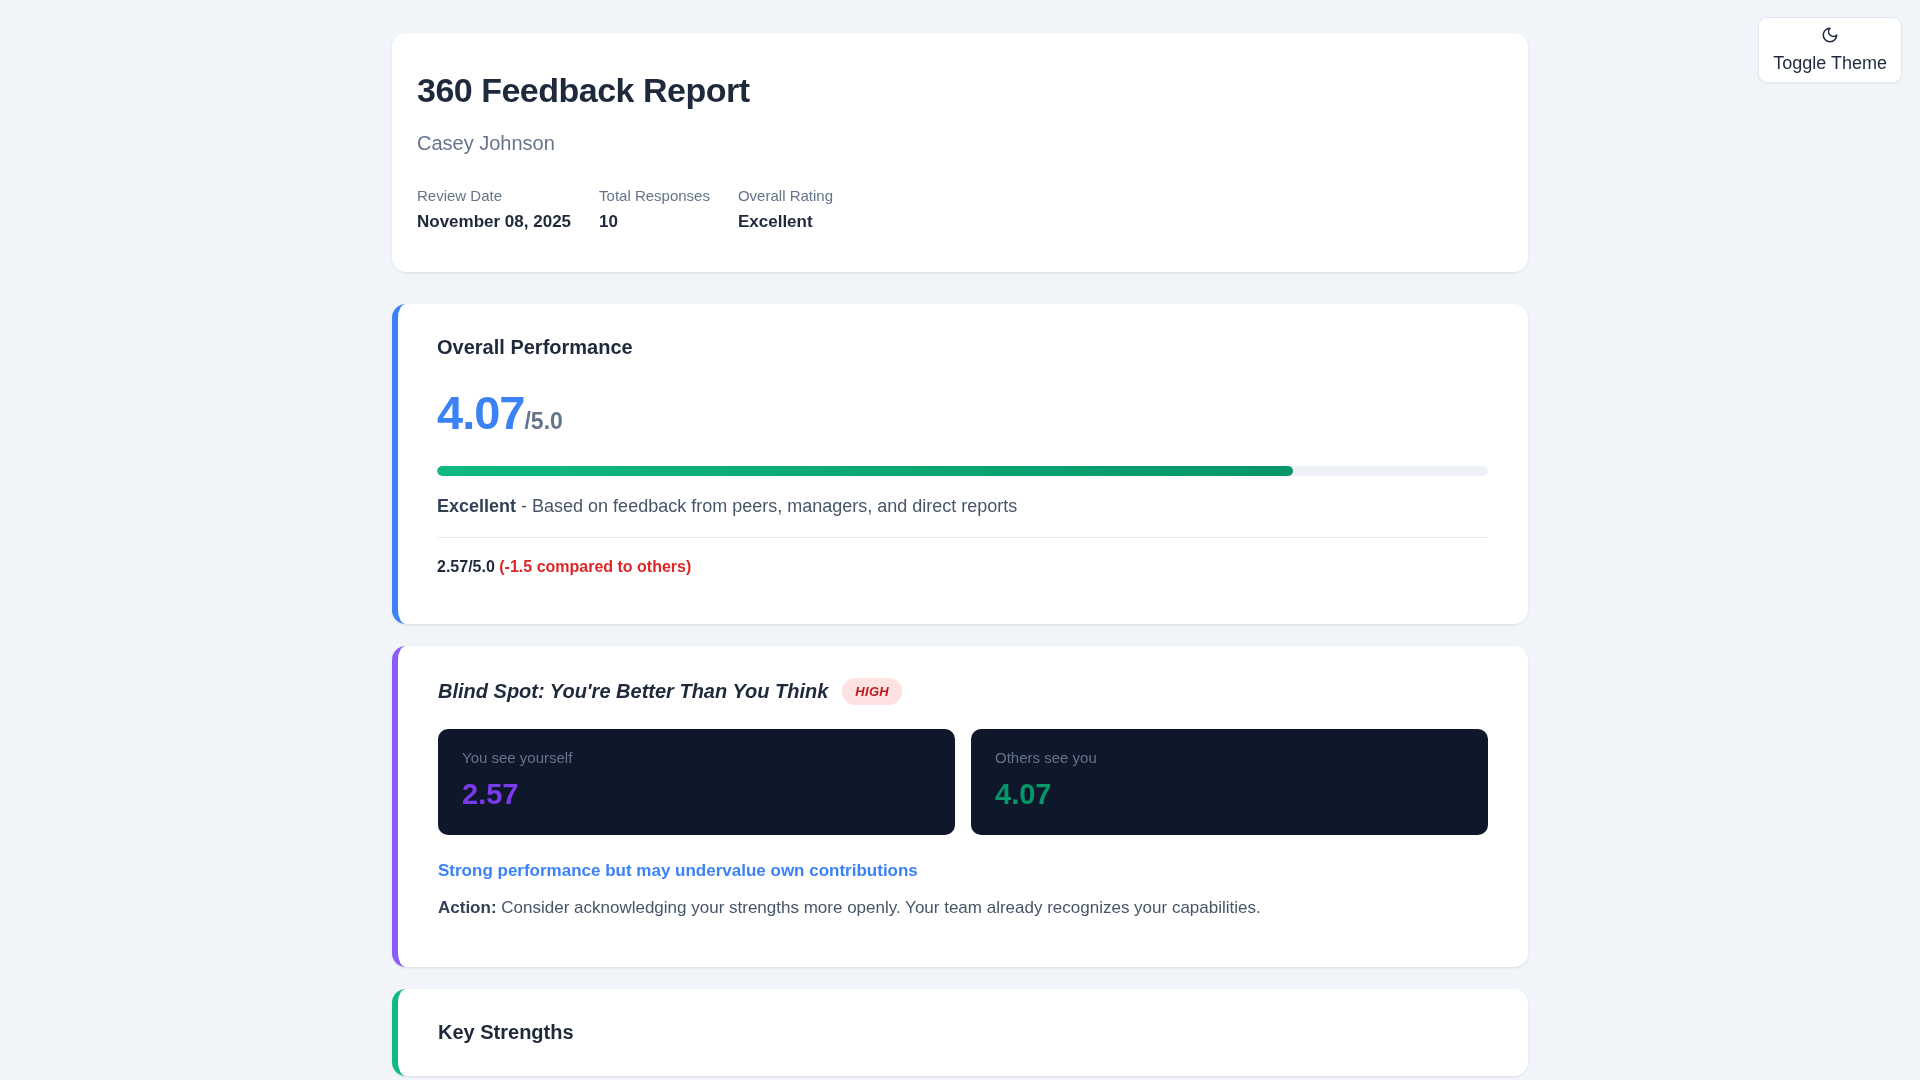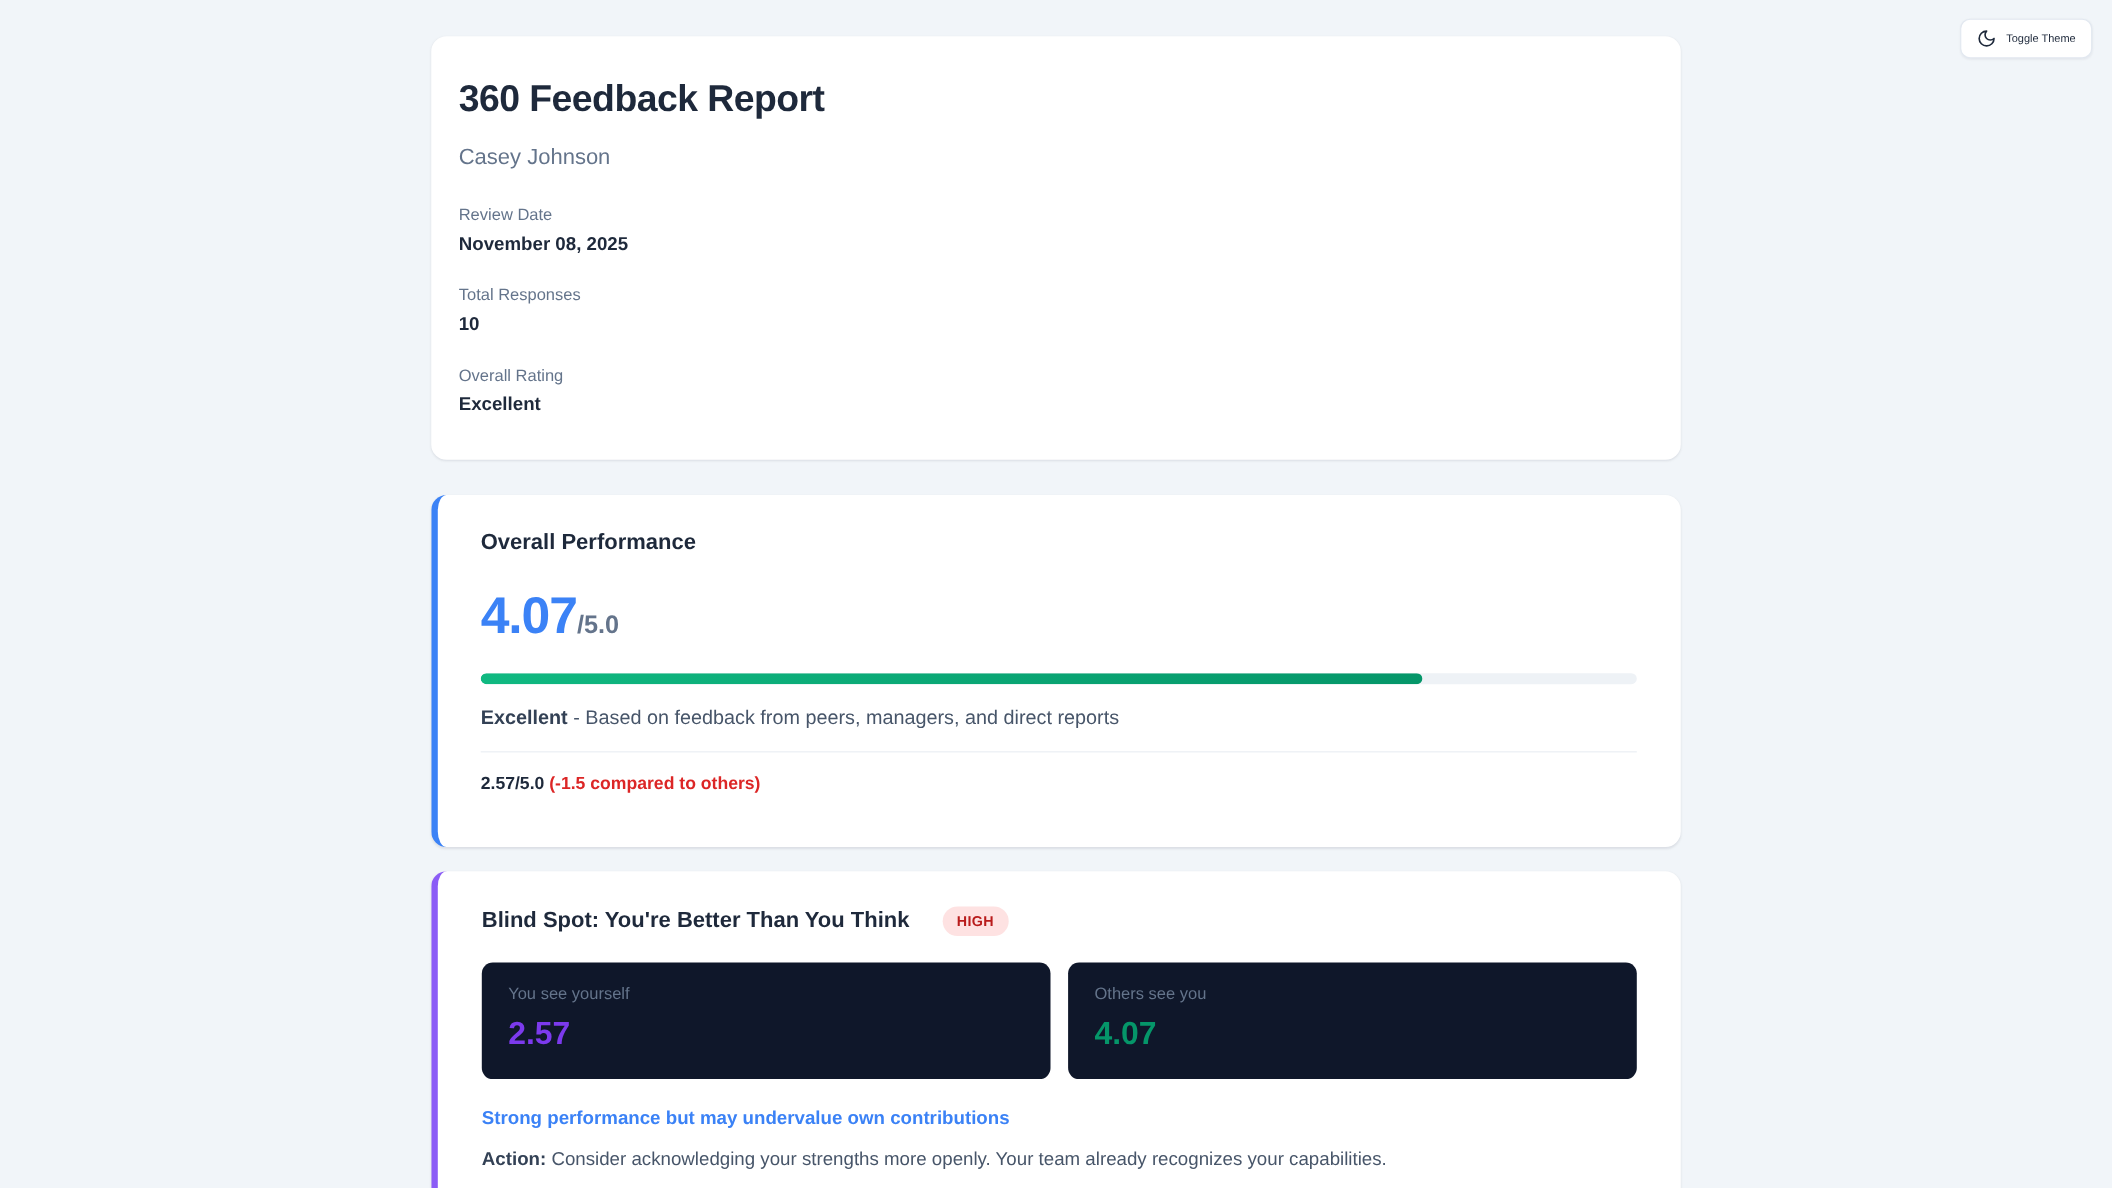--- a/index.html
+++ b/index.html
@@ -22,43 +22,44 @@
 
   
   .theme-toggle {
     position: absolute;
     top: 17px; right: 18px;
     display: flex; align-items: center; gap: 9px;
     background: #ffffff;
     border: 1px solid #e2e8f0;
     border-radius: 9px;
     padding: 8px 14px;
-    font-size: 10px;
+    font-size: 18px;
     color: #1e293b;
     cursor: pointer;
     box-shadow: 0 1px 2px rgba(15, 23, 42, 0.05);
     font-family: inherit;
+    flex-direction: column;
   }
   .theme-toggle svg { display: block; }
 
   
   .header-card { padding: 38px 25px 40px; margin-bottom: 32px; }
   .page-title {
     margin: 0;
     font-size: 34px;
     font-weight: 700;
     letter-spacing: -0.5px;
     color: #1e293b;
   }
   .subject-name {
     margin: 22px 0 0 0;
     font-size: 20px;
     color: #64748b;
   }
-  .meta-row { display: flex; gap: 28px; margin-top: 32px; flex-direction: column; }
+  .meta-row { display: flex; gap: 28px; margin-top: 32px; }
   .meta-label { font-size: 15px; color: #64748b; }
   .meta-value { font-size: 17px; font-weight: 700; color: #1e293b; margin-top: 8px; }
 
   
   .section-card { margin-bottom: 22px; }
   .accent-blue   { border-left: 6px solid #3b82f6; padding-left: 39px; }
   .accent-purple { border-left: 6px solid #8b5cf6; }
   .accent-green  { border-left: 6px solid #10b981; }
   .section-title {
     margin: 0;
@@ -85,21 +86,21 @@
   }
   .rating-line { margin-top: 20px; font-size: 18px; color: #475569; }
   .rating-line .em { font-weight: 700; color: #334155; }
   .divider { border: none; border-top: 1px solid #e8edf3; margin: 20px 0; }
   .self-label { font-size: 16px; color: #64748b; }
   .self-line { margin-top: 9px; font-size: 16px; }
   .self-score { font-weight: 700; color: #1e293b; }
   .self-gap { color: #dc2626; font-weight: 600; }
 
   
-  .blind-title-row { display: flex; align-items: center; gap: 30px; }
+  .blind-title-row { display: flex; align-items: center; gap: 14px; font-style: italic; }
   .severity-badge {
     background: #fee2e2;
     color: #b91c1c;
     font-size: 13px;
     font-weight: 700;
     padding: 6px 13px;
     border-radius: 999px;
     letter-spacing: 0.3px;
   }
   .compare-row { display: flex; gap: 16px; margin-top: 24px; }

